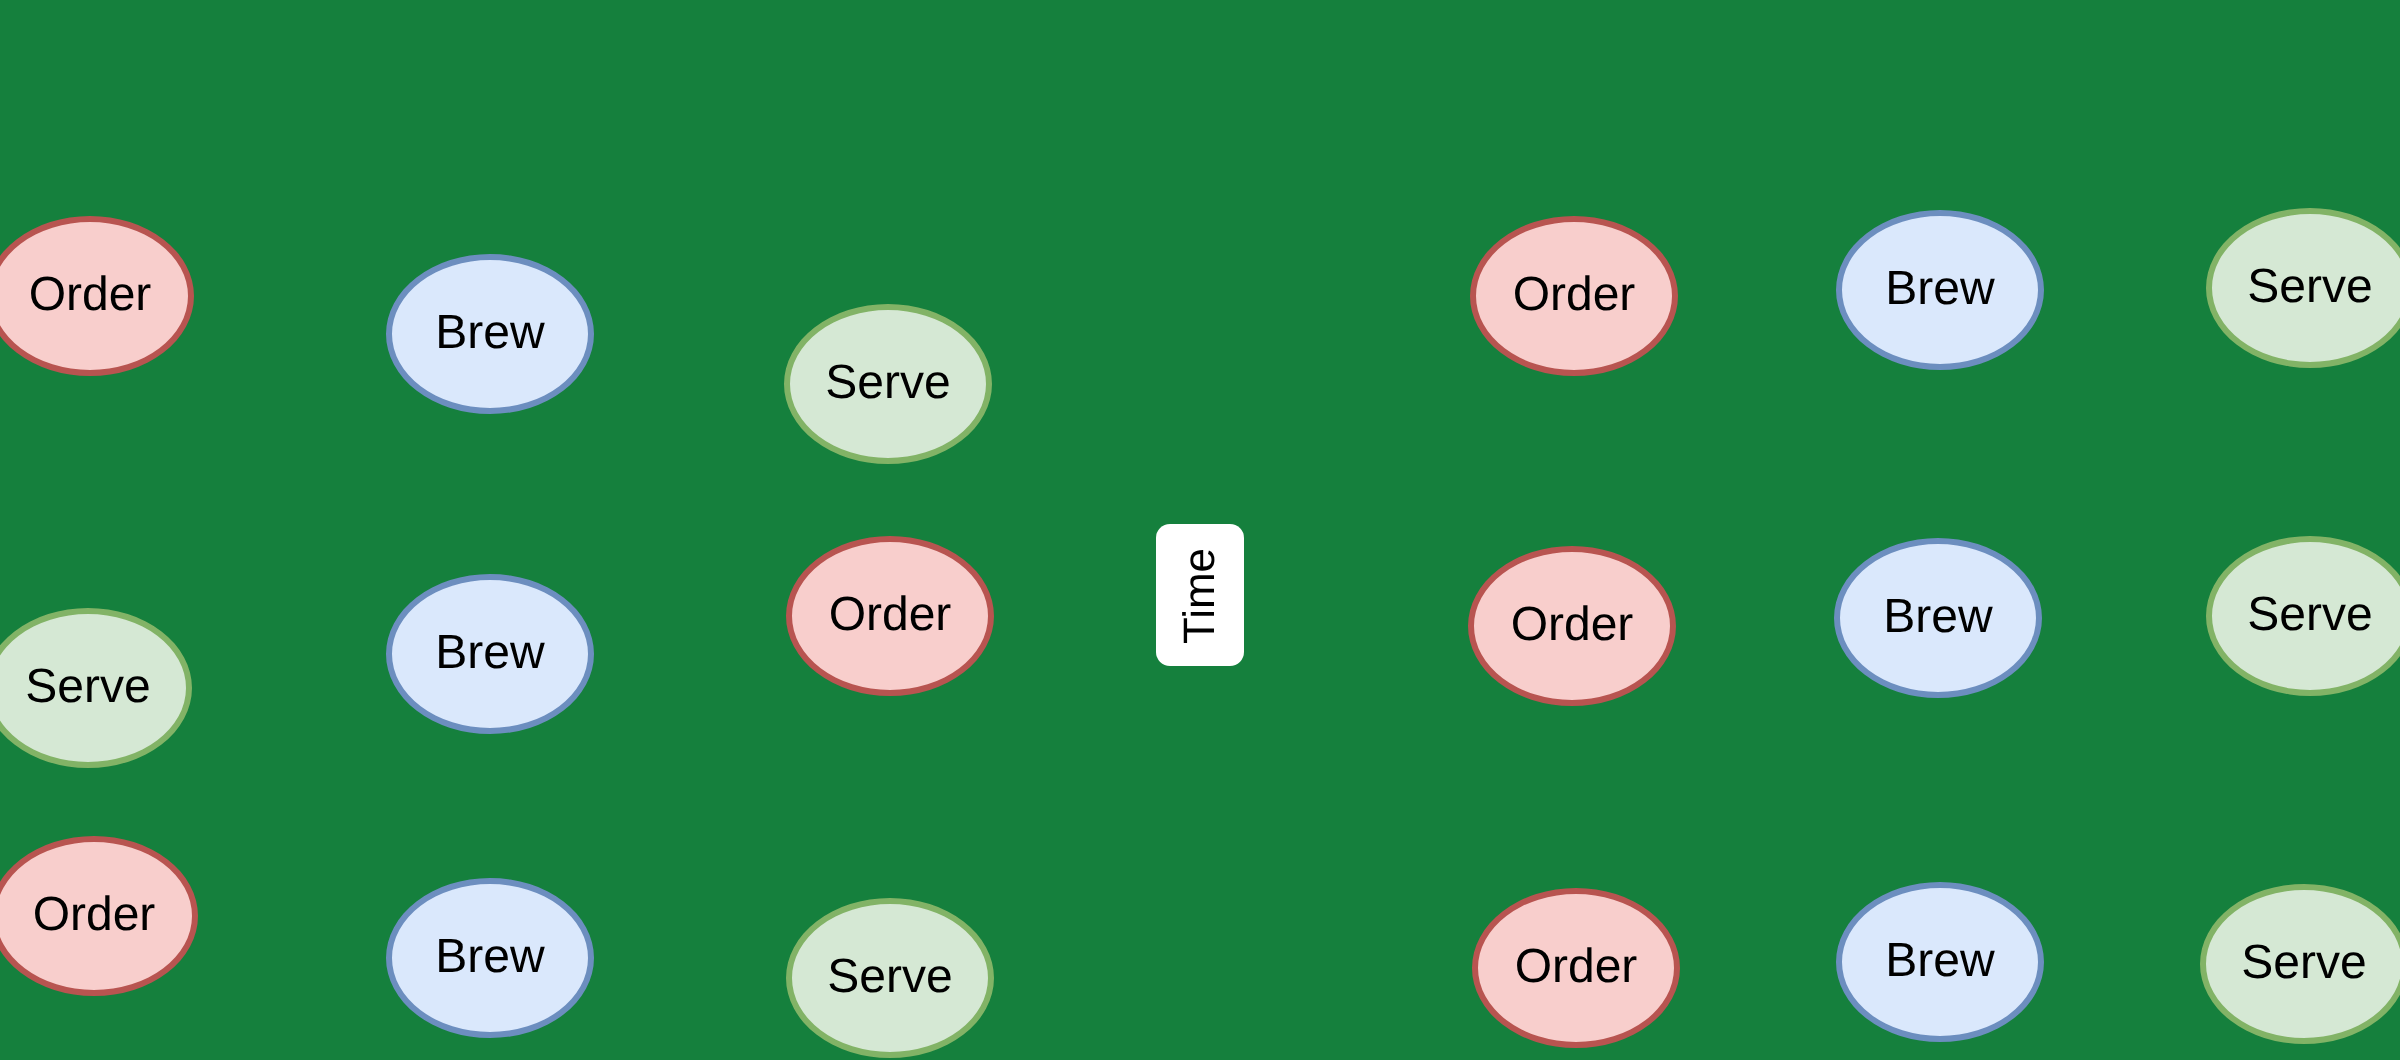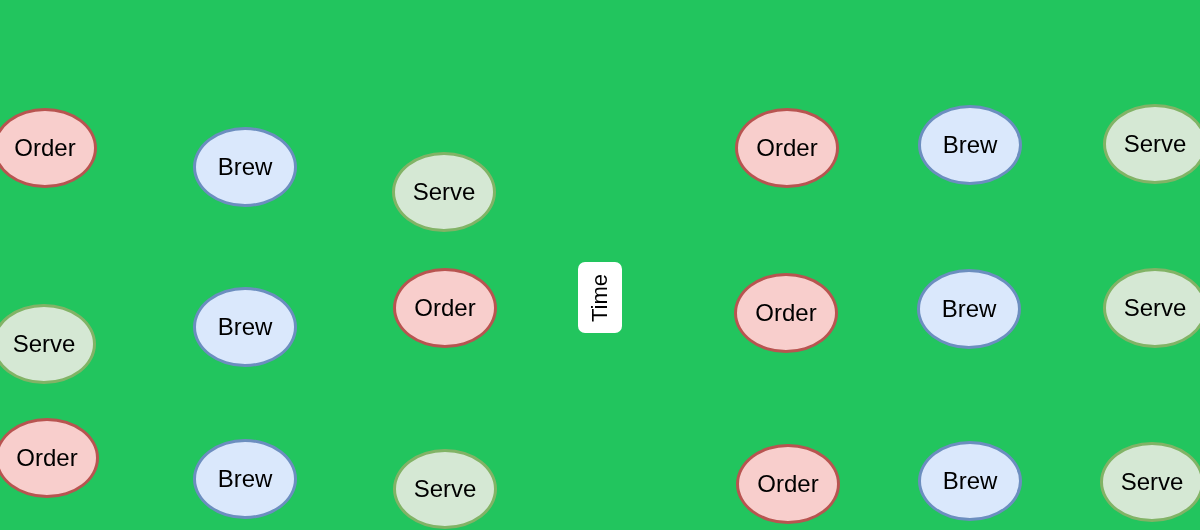--- a/index.html
+++ b/index.html
@@ -7,21 +7,21 @@
     width: 1200px;
     height: 530px;
     background: #000000;
     overflow: hidden;
     font-family: "Liberation Sans", sans-serif;
   }
   .canvas {
     position: relative;
     width: 1200px;
     height: 530px;
-    background: #22c55e;
+    background: #15803d;
     overflow: hidden;
   }
   .node {
     position: absolute;
     width: 104px;
     height: 80px;
     border-radius: 50%;
     box-sizing: border-box;
     border: 3.5px solid;
     display: flex;

